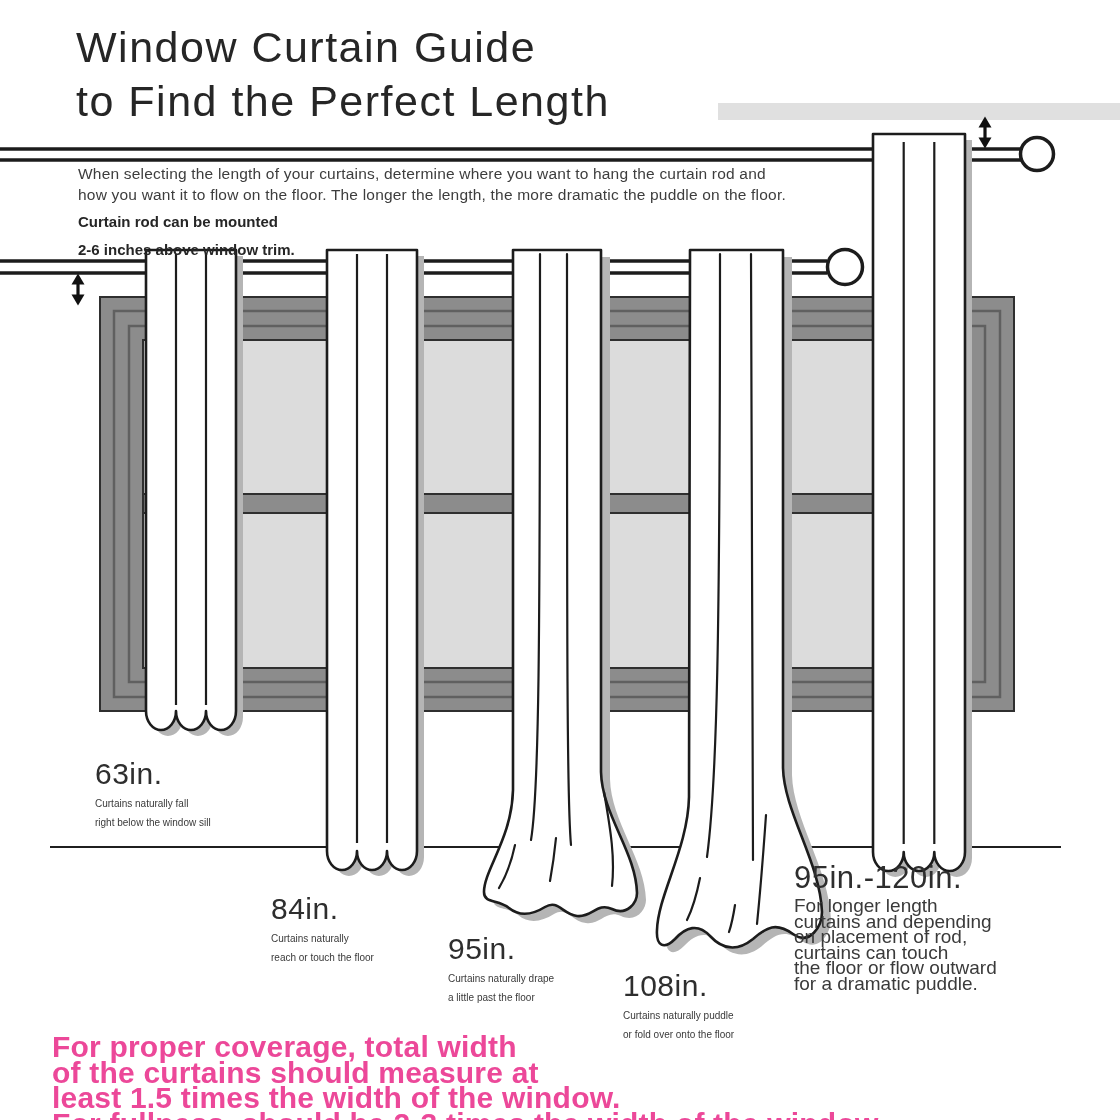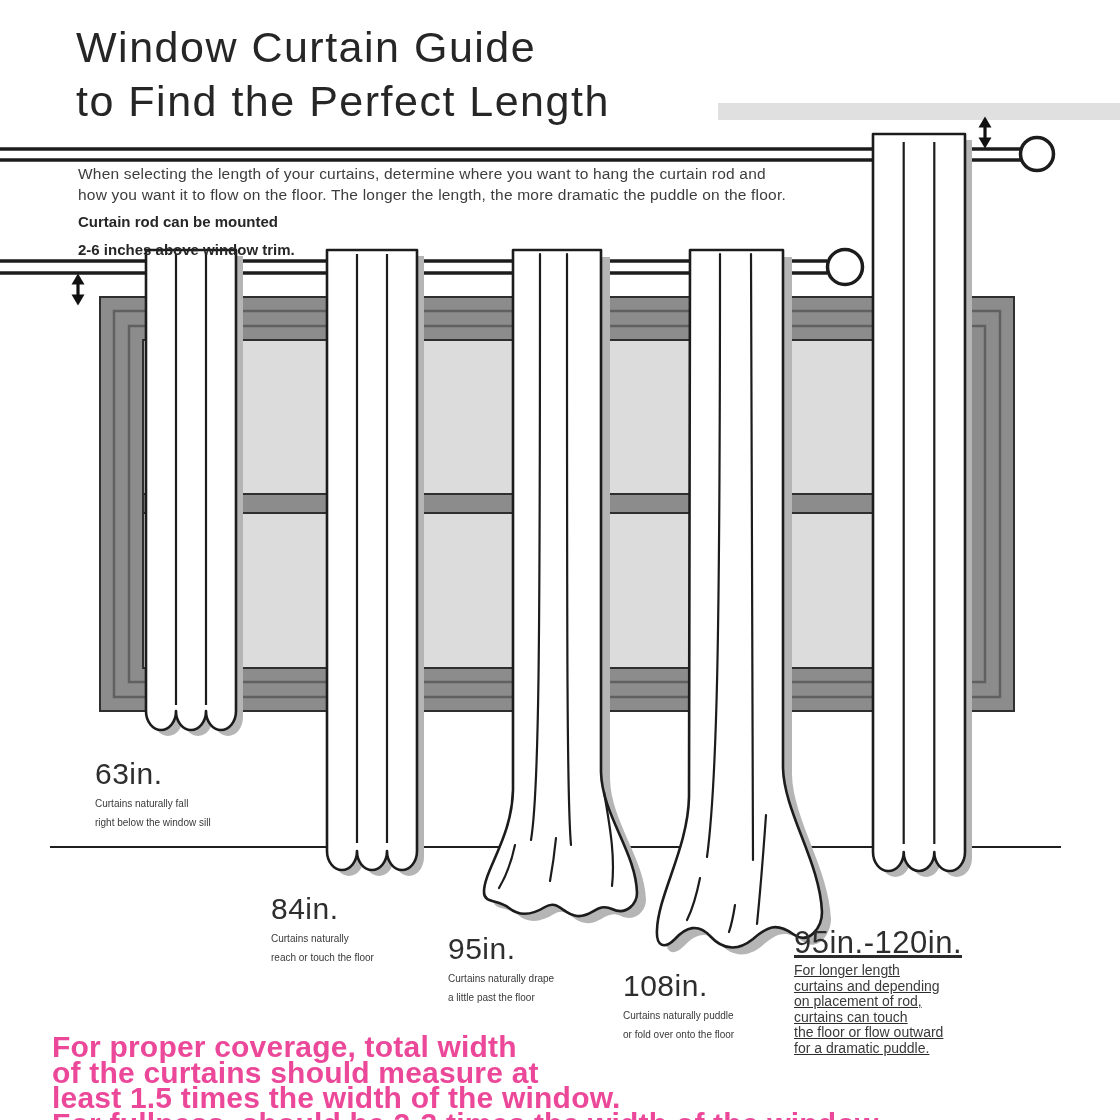--- a/index.html
+++ b/index.html
@@ -16,23 +16,23 @@
   .intro{left:78px;top:163px;font-size:15.5px;line-height:21px;color:#3d3d3d;letter-spacing:0.2px;}
   .rod-note{left:78px;top:208px;font-size:15px;line-height:28px;font-weight:bold;color:#262626;}
   .ceiling-note{left:985px;top:177px;font-size:14px;line-height:16.5px;font-weight:bold;color:#262626;}
   .label{position:absolute;}
   .label .num{font-size:30px;color:#2e2e2e;letter-spacing:0.5px;}
   .label .desc{font-size:10px;line-height:19px;color:#3a3a3a;white-space:pre-line;margin-top:3px;}
   .lab1{left:95px;top:757px;width:200px;}
   .lab2{left:271px;top:892px;width:200px;}
   .lab3{left:448px;top:932px;width:220px;}
   .lab4{left:623px;top:969px;width:240px;}
-  .lab5{left:794px;top:925px;width:260px;text-decoration:underline;}
+  .lab5{left:794px;top:860px;width:260px;}
   .lab5 .num{font-size:31px;}
-  .lab5 .desc{font-size:14px;line-height:15.5px;margin-top:2px;}
+  .lab5 .desc{font-size:19px;line-height:15.5px;margin-top:2px;}
   .footer{left:52px;top:1034px;font-size:30px;line-height:25.5px;font-weight:bold;color:#ec4899;letter-spacing:0.2px;}
 </style>
 </head>
 <body>
 
 <div class="canvas">
 
   <svg width="1120" height="1120" viewBox="0 0 1120 1120">
 
     <rect x="718" y="103" width="402" height="17" fill="#e0e0e0"></rect>

